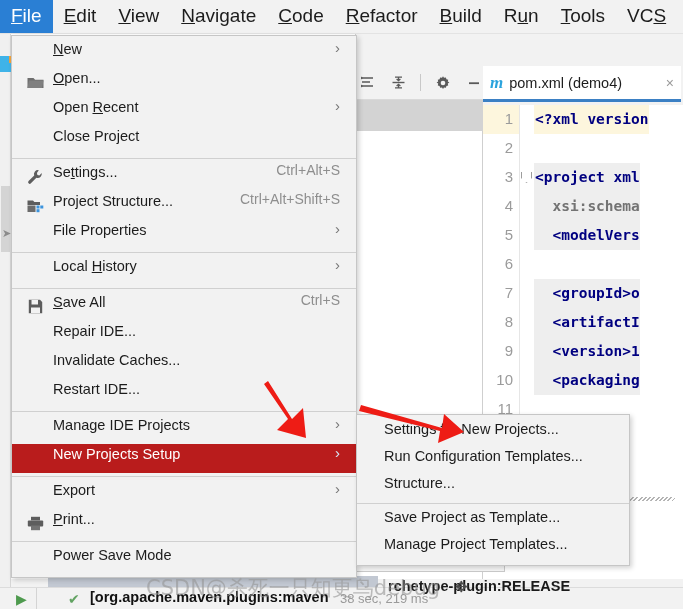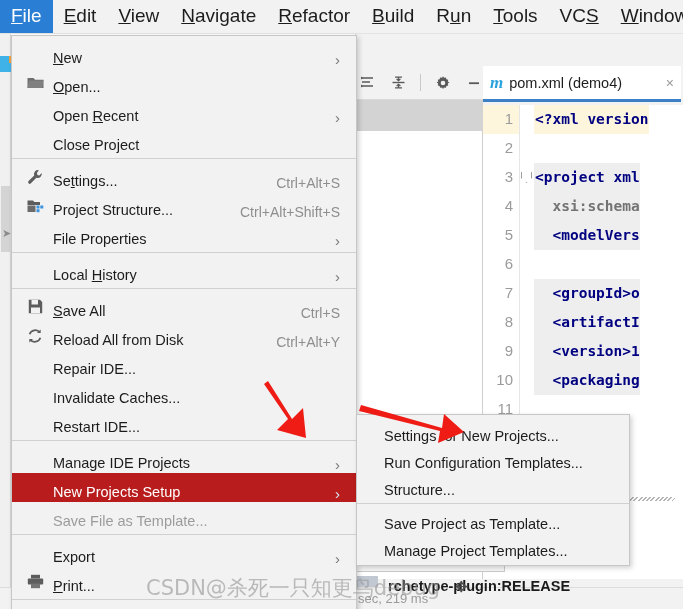--- a/index.html
+++ b/index.html
@@ -139,21 +139,21 @@
   
   #file-menu {
     position: absolute; left: 11px; top: 35px; width: 346px;
     background: #f2f2f2;
     border: 1px solid #c6c6c6;
     box-shadow: 2px 2px 5px rgba(0,0,0,.18);
     z-index: 60;
     padding: 3px 0;
   }
   .mi {
-    position: relative; display: flex; align-items: flex-end;
+    position: relative; display: flex; align-items: flex-start;
     height: 29px; padding-left: 41px; padding-right: 16px;
     font-size: 14.5px; color: #1c1c1c; white-space: nowrap;
   }
   .mi.sel { background: #b91c1c; color: #ffffff; }
   .mi.disabled { color: #9c9c9c; }
   .mi .label { line-height: 20px; }
   .mi .accel { margin-left: auto; color: #8e8e8e; font-size: 14px; padding-left: 18px; }
   .mi .chev { margin-left: auto; color: #787878; font-size: 15px; padding-left: 18px; }
   .mi.sel .chev { color: #d6e8f7; }
   .mi .ico {
@@ -415,32 +415,20 @@
         <svg width="15" height="15" viewBox="0 0 15 15">
           <path d="M0.8 0.8h11.2L14.2 3v11.2H0.8z" fill="#5d5d5d"></path>
           <rect x="3.5" y="1" width="6.5" height="4.5" fill="#f2f2f2"></rect>
           <rect x="3" y="8.5" width="9" height="5.5" fill="#f2f2f2"></rect>
         </svg>
       </span>
       <span class="label"><span class="mnem">S</span>ave All</span>
       <span class="accel">Ctrl+S</span>
     </div>
 
-    <div class="mi">
-      <span class="ico">
-        <svg width="16" height="16" viewBox="0 0 16 16">
-          <path d="M13 4.5A6 6 0 0 0 2.6 6.3" stroke="#5d5d5d" stroke-width="1.7" fill="none"></path>
-          <path d="M3 11.5A6 6 0 0 0 13.4 9.7" stroke="#5d5d5d" stroke-width="1.7" fill="none"></path>
-          <path d="M13.6 1.4v3.6h-3.6z" fill="#5d5d5d"></path>
-          <path d="M2.4 14.6V11h3.6z" fill="#5d5d5d"></path>
-        </svg>
-      </span>
-      <span class="label">Reload All from Disk</span>
-      <span class="accel">Ctrl+Alt+Y</span>
-    </div>
 
     <div class="mi">
       <span class="label">Repair IDE...</span>
     </div>
 
     <div class="mi">
       <span class="label">Invalidate Caches...</span>
     </div>
 
     <div class="mi">
@@ -452,23 +440,20 @@
     <div class="mi">
       <span class="label">Manage IDE Projects</span>
       <span class="chev">›</span>
     </div>
 
     <div class="mi sel">
       <span class="label">New Projects Setup</span>
       <span class="chev">›</span>
     </div>
 
-    <div class="mi disabled">
-      <span class="label">Save File as Template...</span>
-    </div>
 
     <div class="msep"></div>
 
     <div class="mi">
       <span class="label">Export</span>
       <span class="chev">›</span>
     </div>
 
     <div class="mi">
       <span class="ico">
@@ -506,20 +491,21 @@
     <div class="mi">
       <span class="label">Manage Project Templates...</span>
     </div>
   </div>
 
   <div id="menubar">
     <div class="menubar-item active"><span class="mnem">F</span>ile</div>
     <div class="menubar-item"><span class="mnem">E</span>dit</div>
     <div class="menubar-item"><span class="mnem">V</span>iew</div>
     <div class="menubar-item"><span class="mnem">N</span>avigate</div>
+    <div class="menubar-item"><span class="mnem">C</span>ode</div>
     <div class="menubar-item"><span class="mnem">R</span>efactor</div>
     <div class="menubar-item"><span class="mnem">B</span>uild</div>
     <div class="menubar-item">R<span class="mnem">u</span>n</div>
     <div class="menubar-item"><span class="mnem">T</span>ools</div>
     <div class="menubar-item">VC<span class="mnem">S</span></div>
     <div class="menubar-item"><span class="mnem">W</span>indow</div>
     <div class="menubar-item"><span class="mnem">H</span>elp</div>
   </div>
 
   <svg class="red-arrow" style="left:262px; top:378px;" width="70" height="68" viewBox="0 0 70 68">

